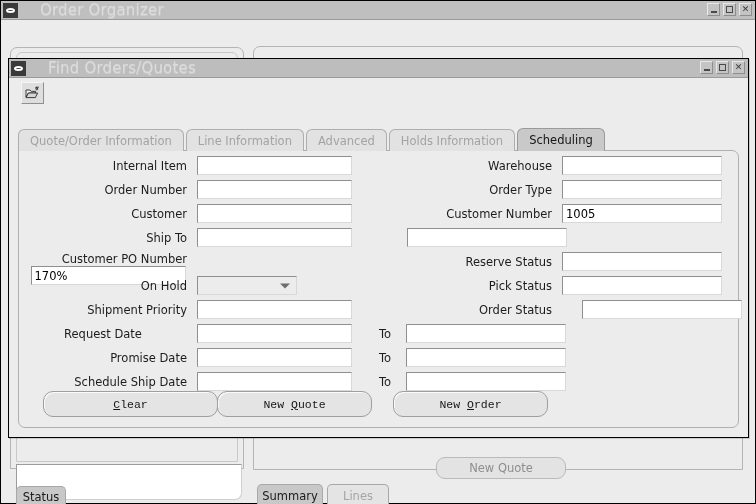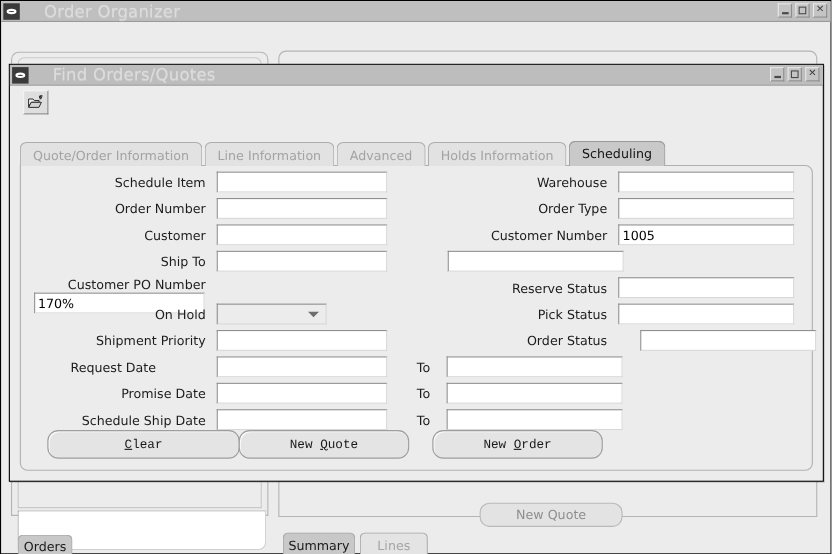--- a/index.html
+++ b/index.html
@@ -398,21 +398,21 @@
 
       <div class="bg-panel" style="left:251px; top:26px; width:490px; height:424px;"></div>
 
       <div class="bg-button" style="left:434px; top:437px; width:130px; height:22px;">
         <span>New Quote</span>
       </div>
 
       <div class="bg-white-box" style="left:14px; top:444px; width:226px; height:36px;"></div>
 
       <div class="bg-tab active" style="left:14px; top:466px; width:50px;">
-        <span>Orders</span>
+        <span>Status</span>
       </div>
 
       <div class="bg-tab active" style="left:255px; top:464px; width:66px; height:22px;">
         <span>Summary</span>
       </div>
       <div class="bg-tab inactive" style="left:325px; top:464px; width:62px; height:22px;">
         <span>Lines</span>
       </div>
 
     </div>
@@ -463,21 +463,21 @@
           <span>Holds Information</span>
         </div>
         <div class="tab active">
           <span>Scheduling</span>
         </div>
       </div>
 
       <div class="canvas">
 
         <div class="field-row" style="left:0px; top:5px;">
-          <span class="field-label" style="width:168px;">Schedule Item</span>
+          <span class="field-label" style="width:168px;">Internal Item</span>
           <input class="text-input" style="width: 155px; margin-left: 10px;" value="">
         </div>
 
         <div class="field-row" style="left:0px; top:29px;">
           <span class="field-label" style="width:168px;">Order Number</span>
           <input class="text-input" style="width: 155px; margin-left: 10px;" value="">
         </div>
 
         <div class="field-row" style="left:0px; top:53px;">
           <span class="field-label" style="width:168px;">Customer</span>

